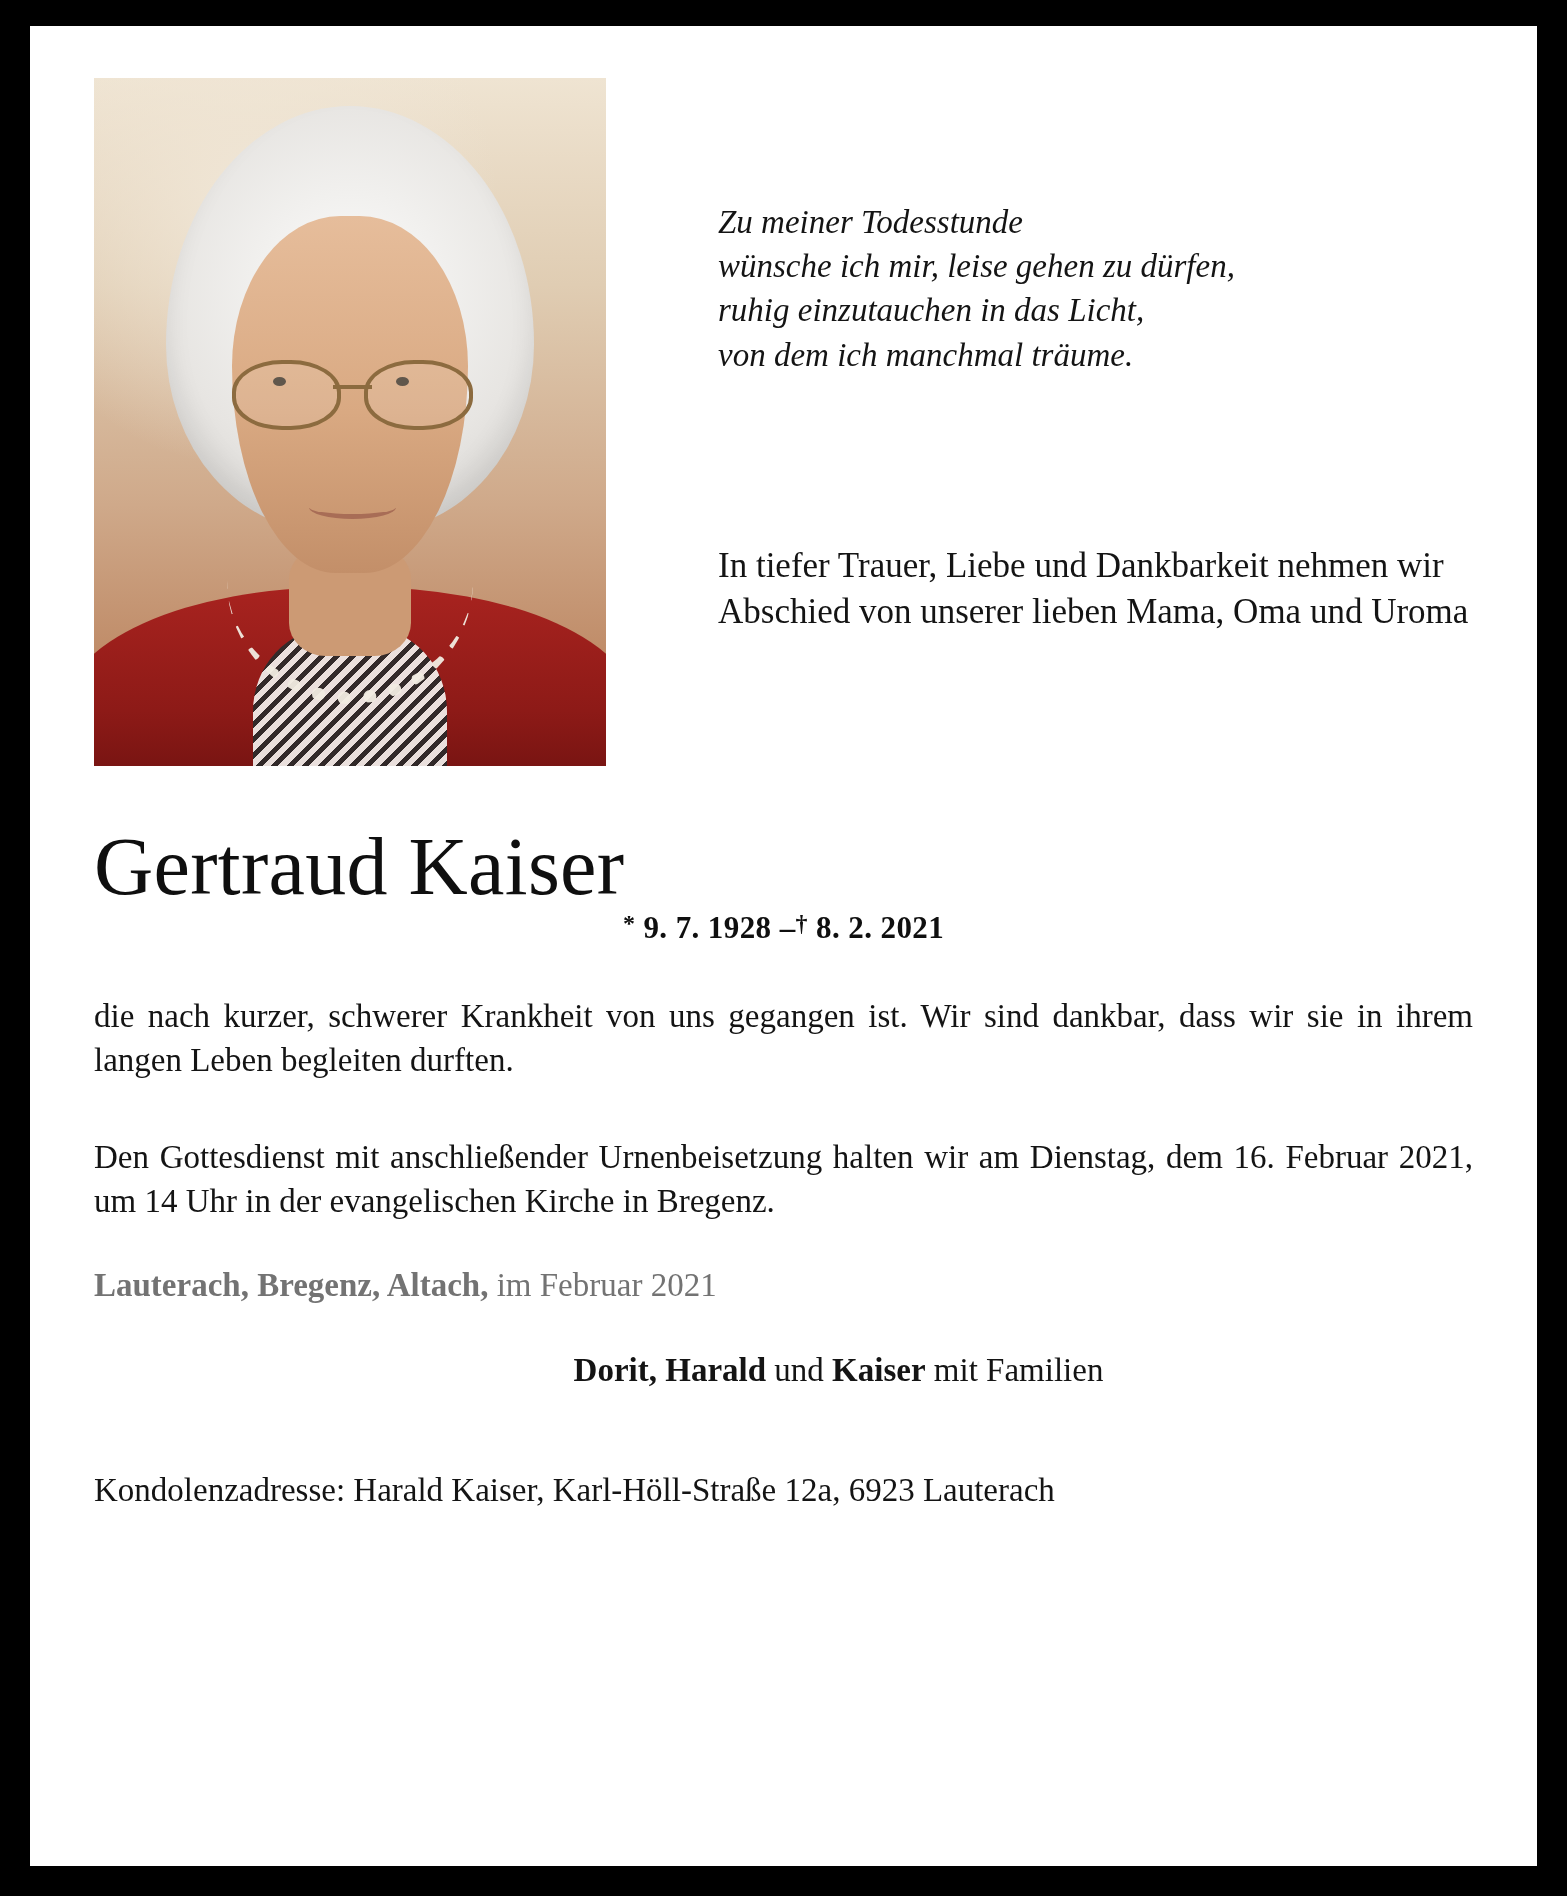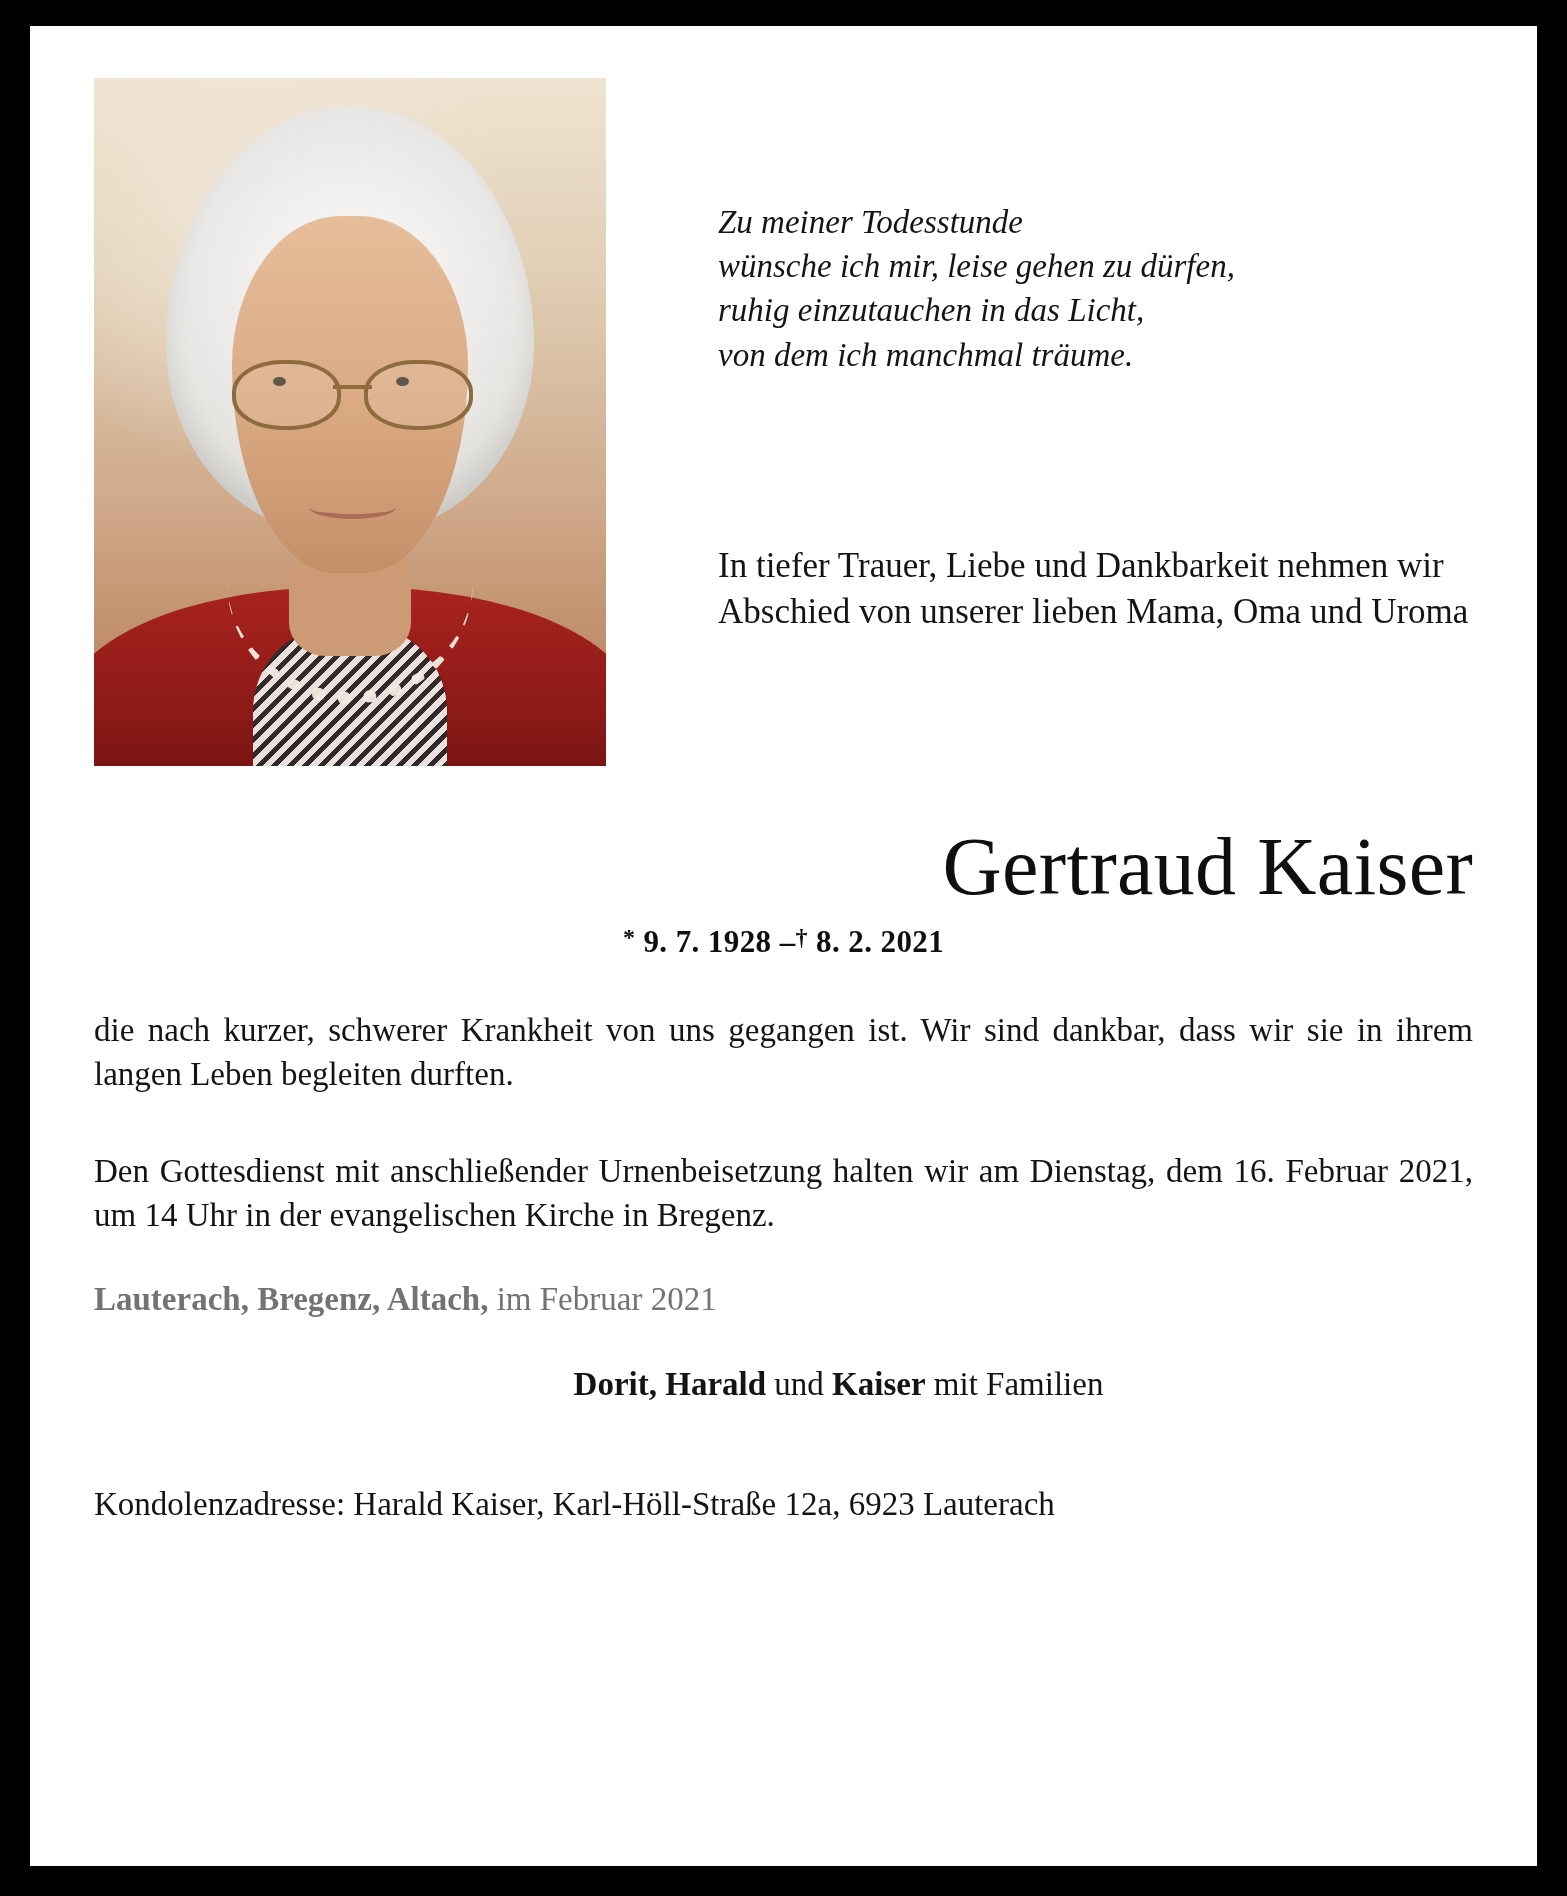--- a/index.html
+++ b/index.html
@@ -166,32 +166,31 @@
   .verse div { white-space: nowrap; }
 
   .intro {
     margin-top: 166px;
     font-size: 35px;
     line-height: 1.31;
     color: #141414;
   }
 
   .name {
-    text-align: right;
+    text-align: left;
     font-size: 82px;
     line-height: 1.05;
     margin-top: 58px;
     letter-spacing: .3px;
     color: #0f0f0f;
   }
   .dates {
     text-align: center;
     font-size: 31px;
     font-weight: bold;
-    margin-top: 14px;
     letter-spacing: .4px;
     color: #0f0f0f;
   }
   .dagger-sup { font-size: 24px; vertical-align: 7px; }
   .star-sup { font-size: 24px; vertical-align: 7px; }
 
   .body-text {
     font-size: 33px;
     line-height: 1.34;
     margin-top: 48px;

